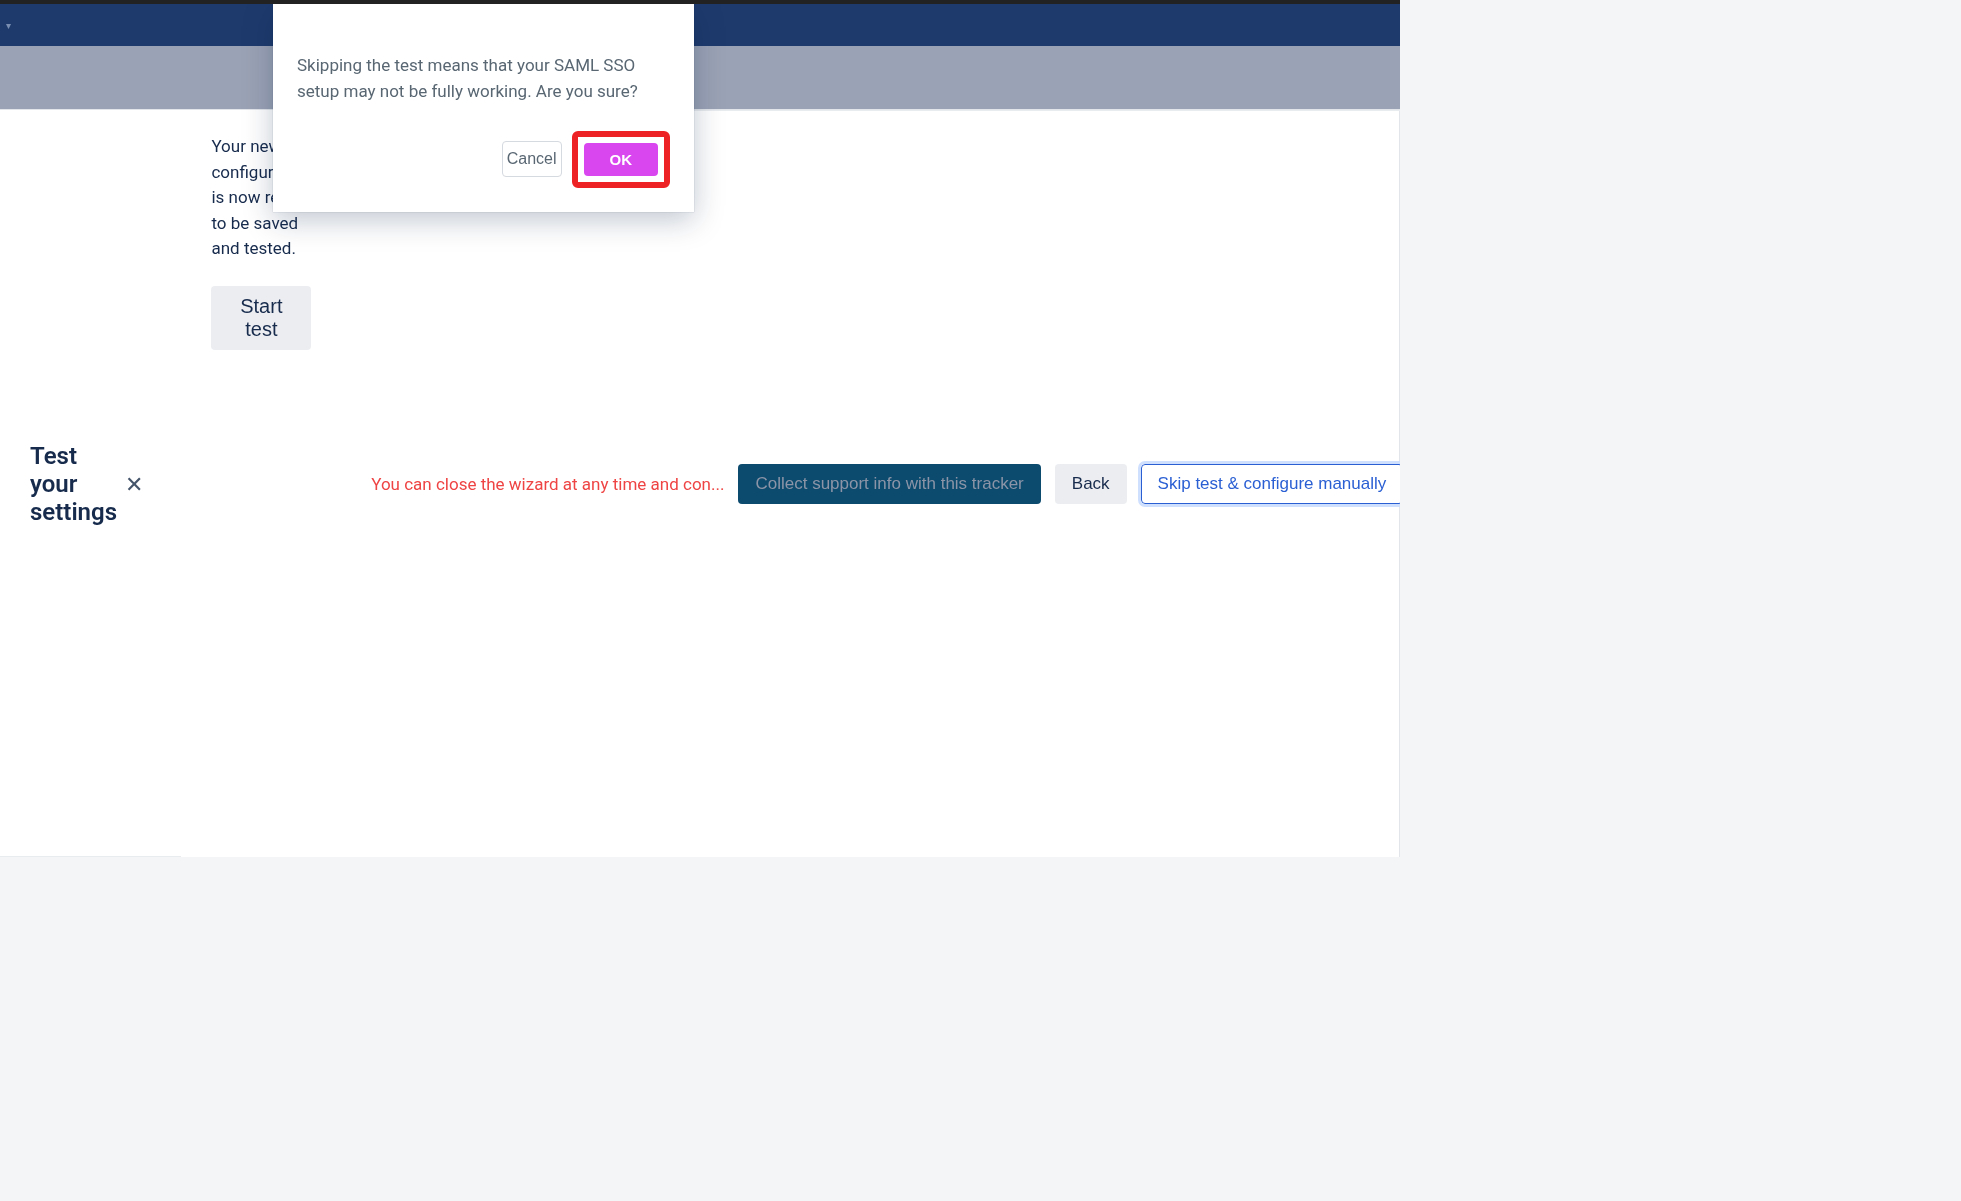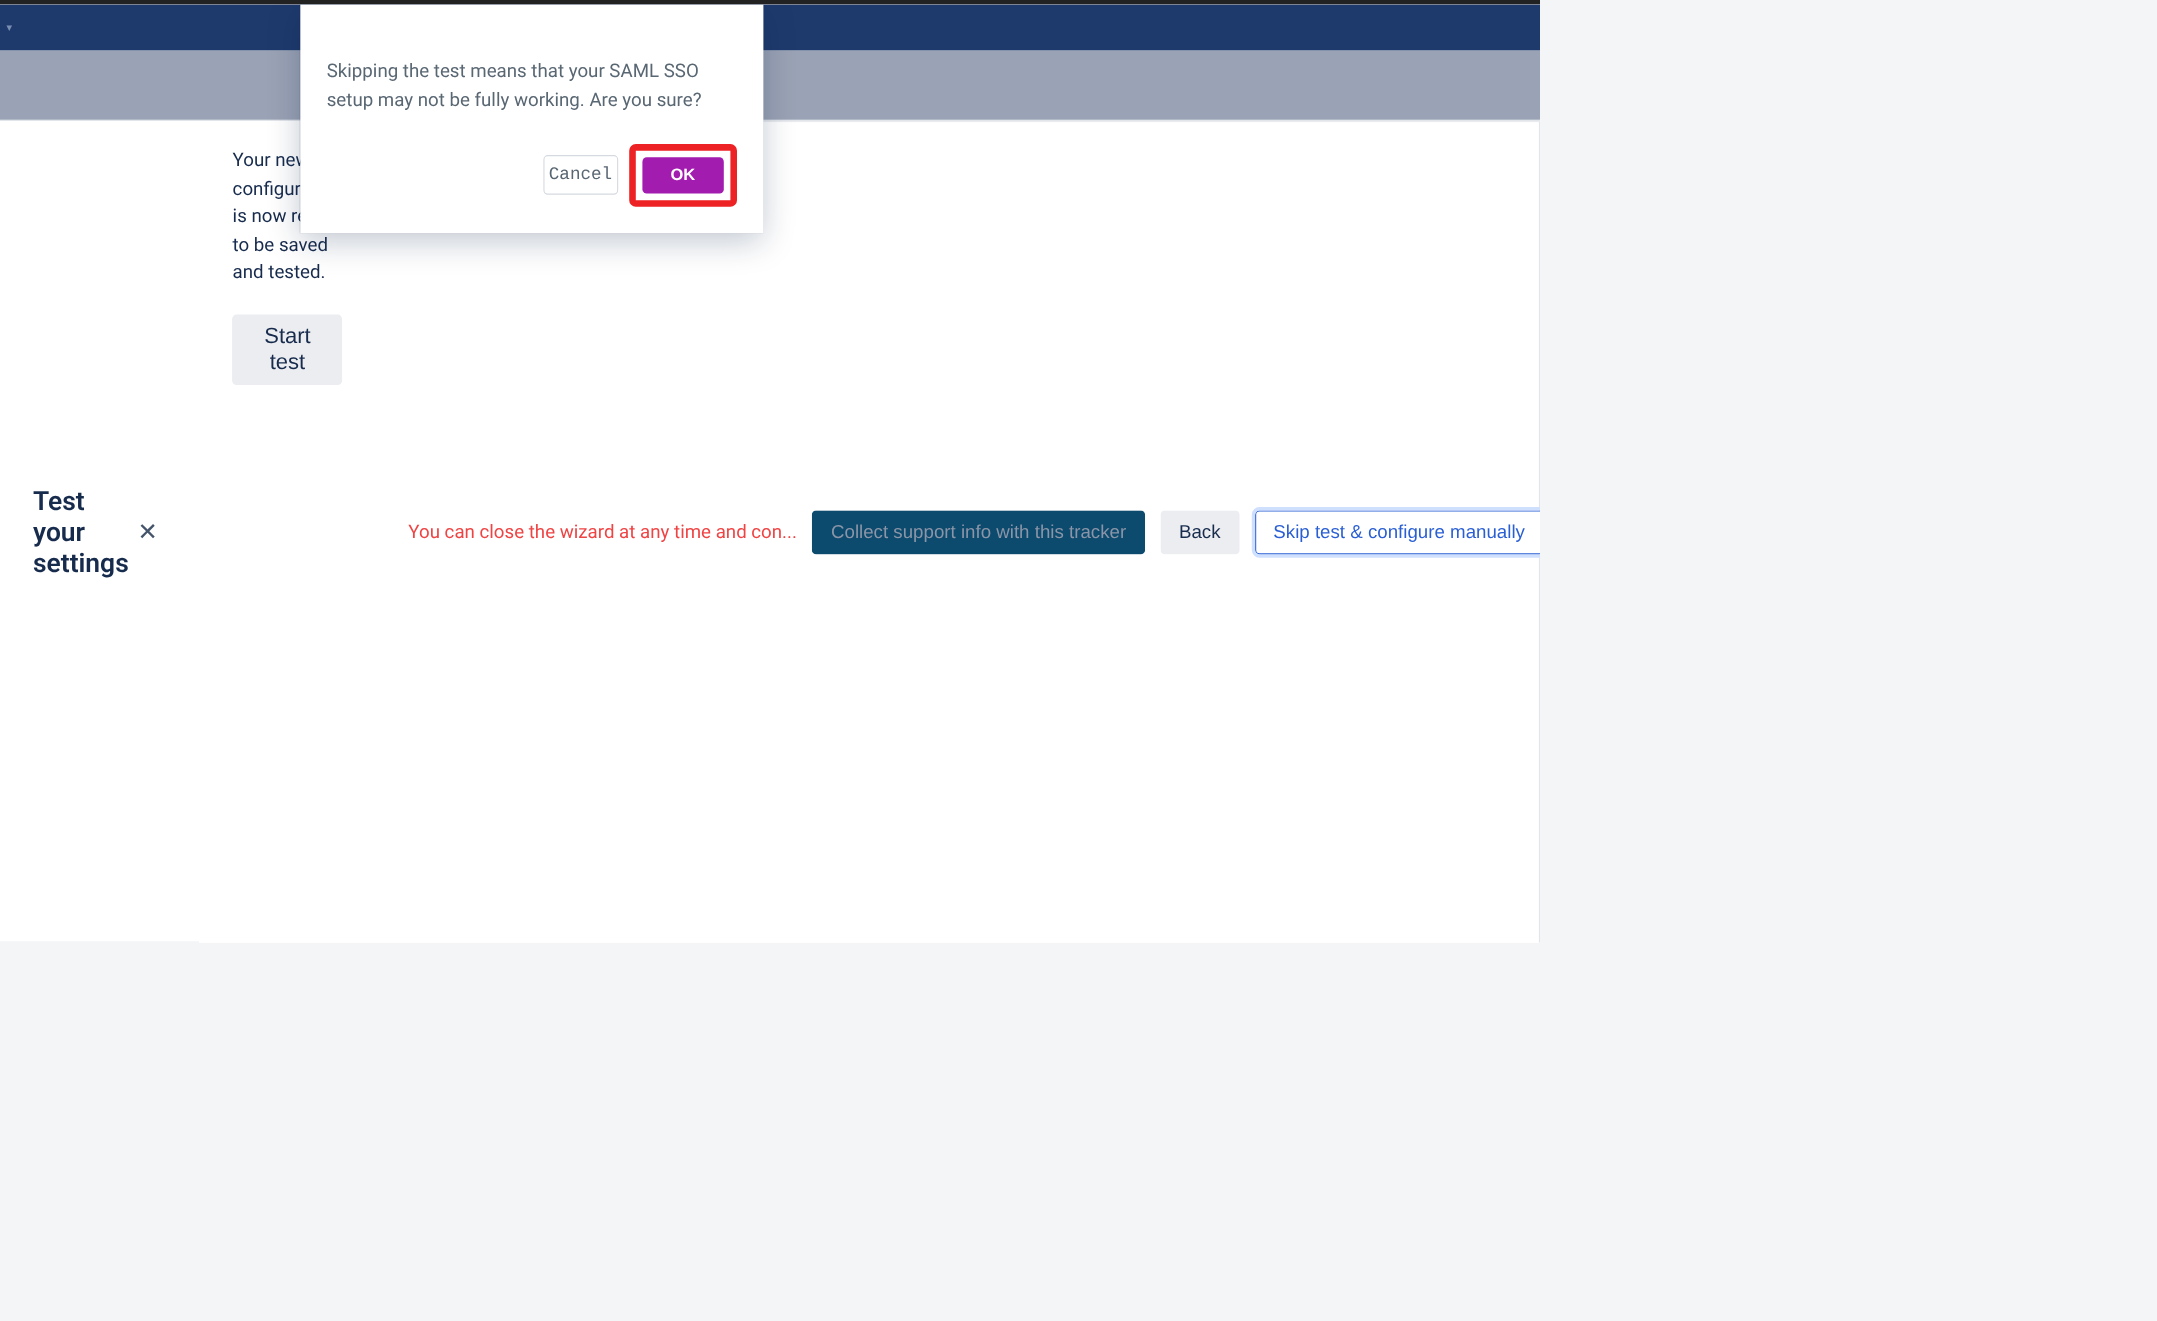--- a/index.html
+++ b/index.html
@@ -156,30 +156,29 @@
     align-items: center;
   }
   .modal-cancel {
     background: #fff;
     color: #596773;
     border: 1px solid #d5d9e0;
     padding: 8px 4px;
     border-radius: 4px;
     font-size: 16px;
     cursor: pointer;
-    font-family: Liberation Mono, monospace;
   }
   .ok-highlight {
     padding: 6px;
     border: 6px solid #ed2224;
     border-radius: 6px;
     display: inline-flex;
   }
   .modal-ok {
-    background: #a21caf;
+    background: #d946ef;
     color: #fff;
     border: none;
     padding: 8px 26px;
     border-radius: 4px;
     font-size: 15px;
     font-weight: 700;
     cursor: pointer;
   }
 </style>
 </head>

